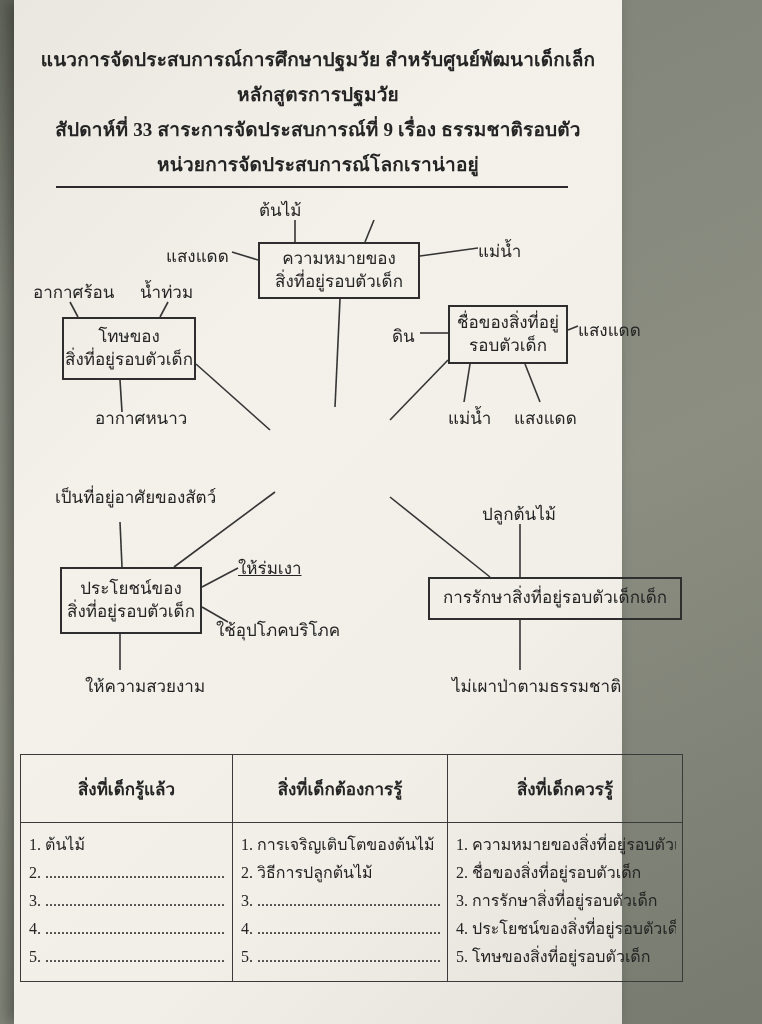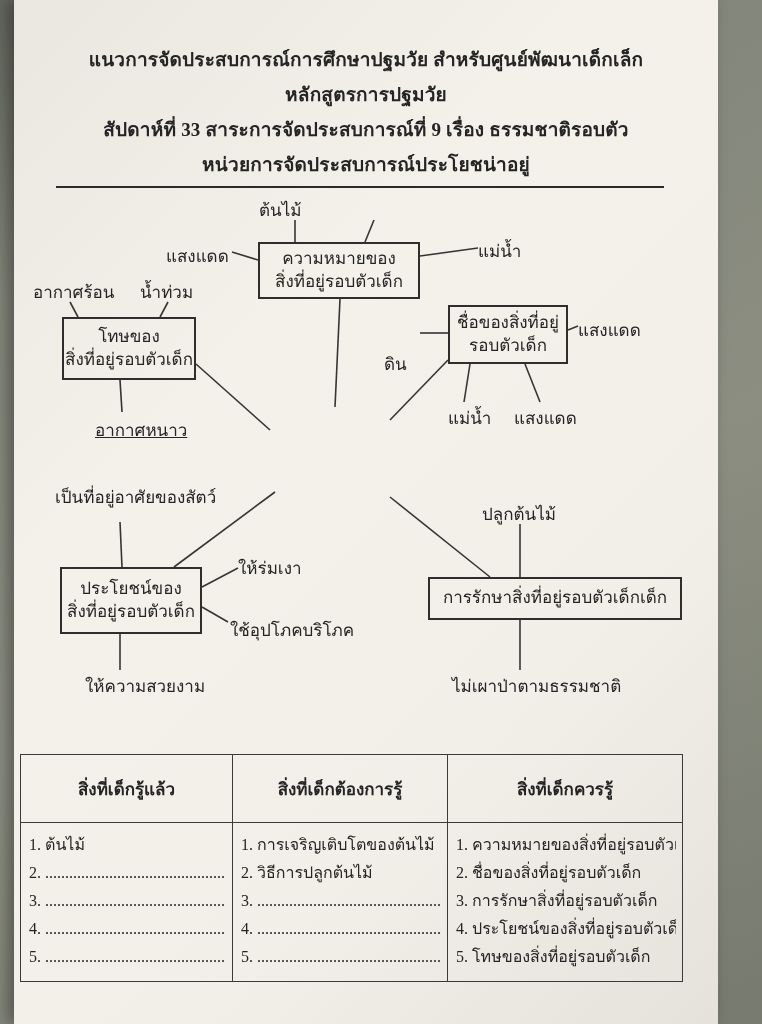--- a/index.html
+++ b/index.html
@@ -5,21 +5,21 @@
   * { margin: 0; padding: 0; box-sizing: border-box; }
   html, body { width: 762px; height: 1024px; }
   body {
     font-family: "Liberation Serif", "DejaVu Serif", serif;
     background: linear-gradient(155deg, #63665c 0%, #83867a 22%, #8b8e81 55%, #777a6e 100%);
     position: relative;
     overflow: hidden;
   }
   .paper {
     position: absolute;
-    left: 14px; top: 0; width: 704px; height: 1024px;
+    left: 14px; top: 0; width: 608px; height: 1024px;
     background: linear-gradient(135deg, #e9e7df 0%, #f3f1ea 35%, #f1efe8 70%, #e4e2da 100%);
     box-shadow: -6px 0 14px rgba(0,0,0,0.35);
     color: #1f1f1f;
   }
   .header { position: absolute; top: 42px; left: 0; right: 0; text-align: center; }
   .header .tline {
     font-size: 19px; font-weight: bold; line-height: 35px; color: #242424;
     letter-spacing: 0.2px;
   }
   .rule { position: absolute; top: 186px; left: 42px; right: 54px; border-top: 2px solid #2b2b2b; }
@@ -57,21 +57,21 @@
 </style>
 </head>
 <body>
 
 <div class="paper">
 
   <div class="header">
     <div class="tline">แนวการจัดประสบการณ์การศึกษาปฐมวัย สำหรับศูนย์พัฒนาเด็กเล็ก</div>
     <div class="tline">หลักสูตรการปฐมวัย</div>
     <div class="tline">สัปดาห์ที่ 33 สาระการจัดประสบการณ์ที่ 9 เรื่อง ธรรมชาติรอบตัว</div>
-    <div class="tline">หน่วยการจัดประสบการณ์ประโยชน่าอยู่</div>
+    <div class="tline">หน่วยการจัดประสบการณ์โลกเราน่าอยู่</div>
   </div>
   <div class="rule"></div>
 
   <div class="diagram">
 
     <svg class="links" viewBox="0 0 748 520">
       <g stroke="#353535" stroke-width="1.6" fill="none">
 
         <line x1="281" y1="50" x2="281" y2="28"></line>
         <line x1="351" y1="50" x2="360" y2="28"></line>
@@ -107,34 +107,34 @@
     <div class="dbox" style="left:244px; top:50px; width:162px; height:57px;">ความหมายของ
 สิ่งที่อยู่รอบตัวเด็ก</div>
     <div class="dlabel" style="left:245px; top:4px;">ต้นไม้</div>
     <div class="dlabel" style="left:152px; top:50px;">แสงแดด</div>
     <div class="dlabel" style="left:464px; top:45px;">แม่น้ำ</div>
 
     <div class="dbox" style="left:48px; top:125px; width:134px; height:63px;">โทษของ
 สิ่งที่อยู่รอบตัวเด็ก</div>
     <div class="dlabel" style="left:19px; top:86px;">อากาศร้อน</div>
     <div class="dlabel" style="left:126px; top:86px;">น้ำท่วม</div>
-    <div class="dlabel" style="left:81px; top:224px;text-decoration:underline;">อากาศหนาว</div>
+    <div class="dlabel" style="left:81px; top:212px;">อากาศหนาว</div>
 
     <div class="dbox" style="left:434px; top:113px; width:120px; height:59px;">ชื่อของสิ่งที่อยู่
 รอบตัวเด็ก</div>
-    <div class="dlabel" style="left:370px; top:130px;margin-top:28px;">ดิน</div>
+    <div class="dlabel" style="left:378px; top:130px;">ดิน</div>
     <div class="dlabel" style="left:564px; top:124px;">แสงแดด</div>
     <div class="dlabel" style="left:434px; top:212px;">แม่น้ำ</div>
     <div class="dlabel" style="left:500px; top:212px;">แสงแดด</div>
 
     <div class="dbox" style="left:46px; top:375px; width:142px; height:67px;">ประโยชน์ของ
 สิ่งที่อยู่รอบตัวเด็ก</div>
     <div class="dlabel" style="left:41px; top:291px;">เป็นที่อยู่อาศัยของสัตว์</div>
-    <div class="dlabel" style="left:224px; top:362px;">ให้ร่มเงา</div>
-    <div class="dlabel" style="left:216px; top:424px;">ใช้อุปโภคบริโภค</div>
+    <div class="dlabel" style="left:224px; top:362px;text-decoration:underline;">ให้ร่มเงา</div>
+    <div class="dlabel" style="left:202px; top:424px;">ใช้อุปโภคบริโภค</div>
     <div class="dlabel" style="left:71px; top:480px;">ให้ความสวยงาม</div>
 
     <div class="dbox" style="left:414px; top:385px; width:254px; height:43px;">การรักษาสิ่งที่อยู่รอบตัวเด็กเด็ก</div>
     <div class="dlabel" style="left:468px; top:308px;">ปลูกต้นไม้</div>
     <div class="dlabel" style="left:438px; top:480px;">ไม่เผาป่าตามธรรมชาติ</div>
 
   </div>
 
   <div class="table-wrap">
     <table class="ktable">

